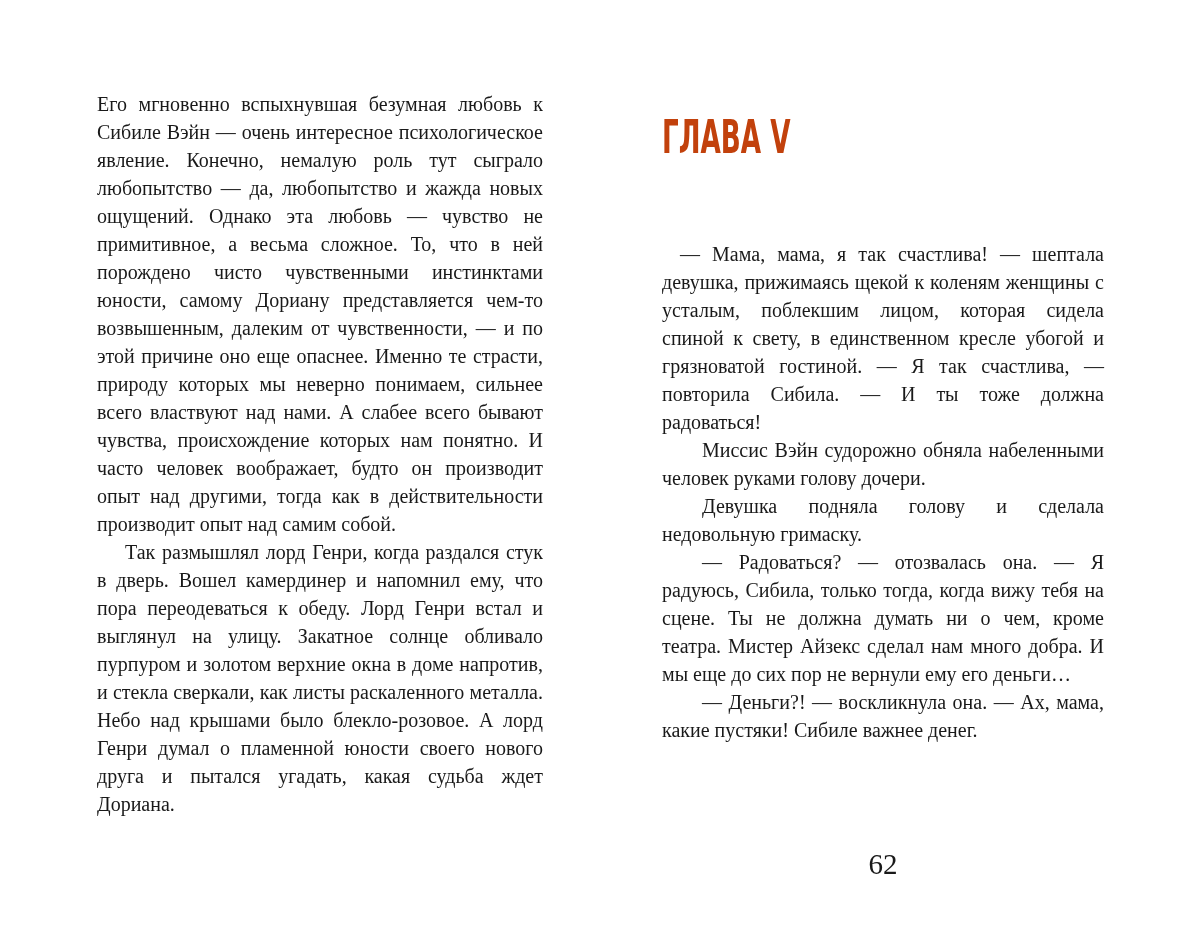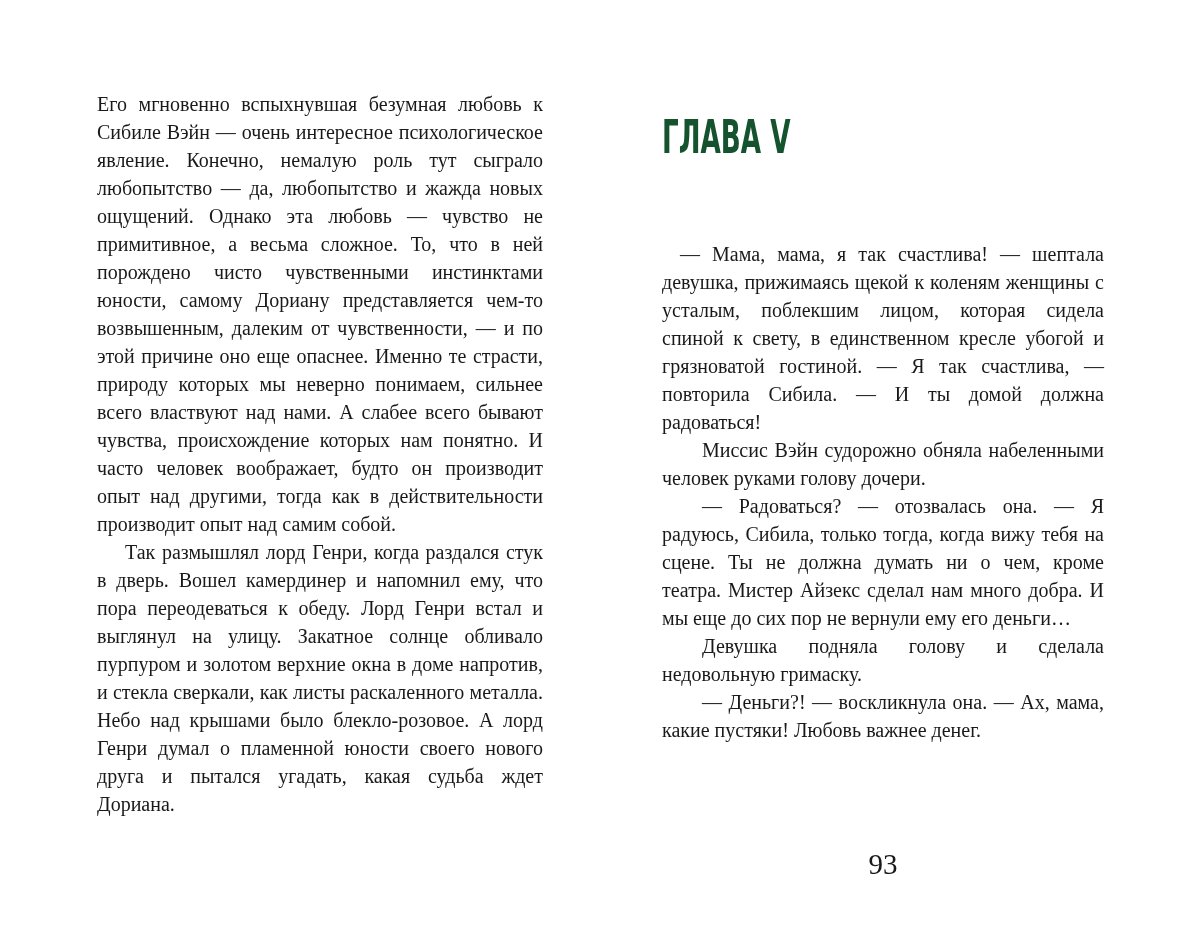--- a/index.html
+++ b/index.html
@@ -47,21 +47,21 @@
 
   .chapter-heading {
     position: absolute;
     top: 114px;
     left: 0;
     font-family: "DejaVu Sans", sans-serif;
     font-weight: 700;
     font-size: 46px;
     line-height: 1;
     white-space: nowrap;
-    color: #14532d;
+    color: #c2410c;
   }
   .chapter-heading .condensed {
     display: inline-block;
     transform: scaleX(0.57);
     transform-origin: left top;
   }
 
   .right-body {
     position: absolute;
     top: 240px;
@@ -87,21 +87,21 @@
   <p class="para first">Его мгновенно вспыхнувшая безумная любовь к Сибиле Вэйн — очень интересное психологическое явление. Конечно, немалую роль тут сыграло любопытство — да, любопытство и жажда новых ощущений. Однако эта любовь — чувство не примитивное, а весьма сложное. То, что в ней порождено чисто чувственными инстинктами юности, самому Дориану представляется чем-то возвышенным, далеким от чувственности, — и по этой причине оно еще опаснее. Именно те страсти, природу которых мы неверно понимаем, сильнее всего властвуют над нами. А слабее всего бывают чувства, происхождение которых нам понятно. И часто человек воображает, будто он производит опыт над другими, тогда как в действительности производит опыт над самим собой.</p>
   <p class="para">Так размышлял лорд Генри, когда раздался стук в дверь. Вошел камердинер и напомнил ему, что пора переодеваться к обеду. Лорд Генри встал и выглянул на улицу. Закатное солнце обливало пурпуром и золотом верхние окна в доме напротив, и стекла сверкали, как листы раскаленного металла. Небо над крышами было блекло-розовое. А лорд Генри думал о пламенной юности своего нового друга и пытался угадать, какая судьба ждет Дориана.</p>
 </section>
 
 <section class="page page-right">
   <h1 class="chapter-heading">
     <span class="condensed">ГЛАВА V</span>
   </h1>
 
   <div class="right-body">
-    <p class="para first">— Мама, мама, я так счастлива! — шептала девушка, прижимаясь щекой к коленям женщины с усталым, поблекшим лицом, которая сидела спиной к свету, в единственном кресле убогой и грязноватой гостиной. — Я так счастлива, — повторила Сибила. — И ты домой должна радоваться!</p>
+    <p class="para first">— Мама, мама, я так счастлива! — шептала девушка, прижимаясь щекой к коленям женщины с усталым, поблекшим лицом, которая сидела спиной к свету, в единственном кресле убогой и грязноватой гостиной. — Я так счастлива, — повторила Сибила. — И ты тоже должна радоваться!</p>
     <p class="para">Миссис Вэйн судорожно обняла набеленными человек руками голову дочери.</p>
+    <p class="para">Девушка подняла голову и сделала недовольную гримаску.</p>
     <p class="para">— Радоваться? — отозвалась она. — Я радуюсь, Сибила, только тогда, когда вижу тебя на сцене. Ты не должна думать ни о чем, кроме театра. Мистер Айзекс сделал нам много добра. И мы еще до сих пор не вернули ему его деньги…</p>
-    <p class="para">Девушка подняла голову и сделала недовольную гримаску.</p>
-    <p class="para">— Деньги?! — воскликнула она. — Ах, мама, какие пустяки! Любовь важнее денег.</p>
+    <p class="para">— Деньги?! — воскликнула она. — Ах, мама, какие пустяки! Сибиле важнее денег.</p>
   </div>
 
-  <div class="page-number">93</div>
+  <div class="page-number">62</div>
 </section>
 
 </body></html>

